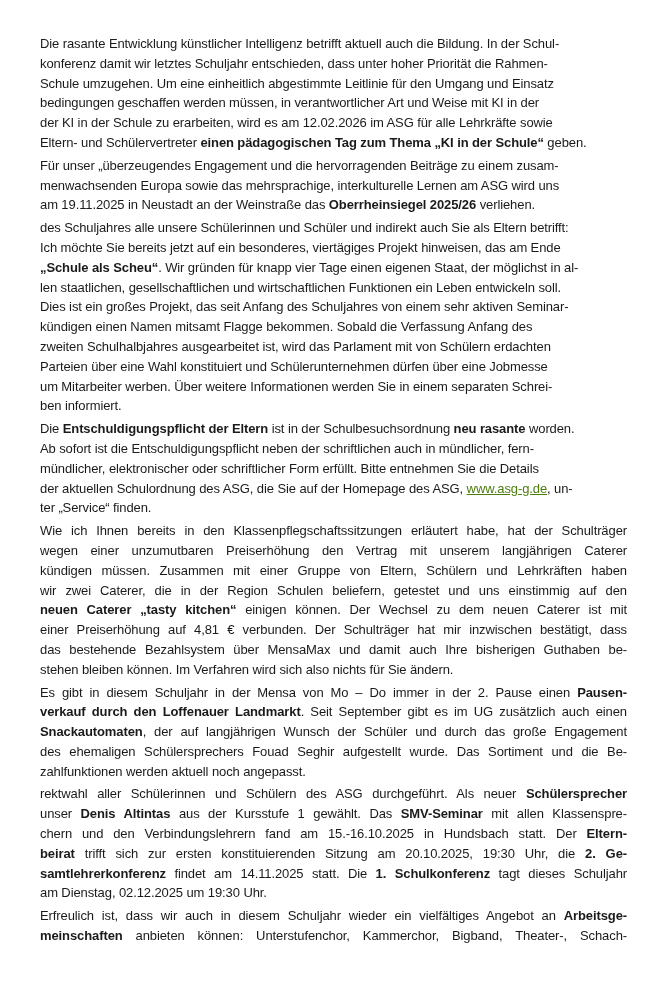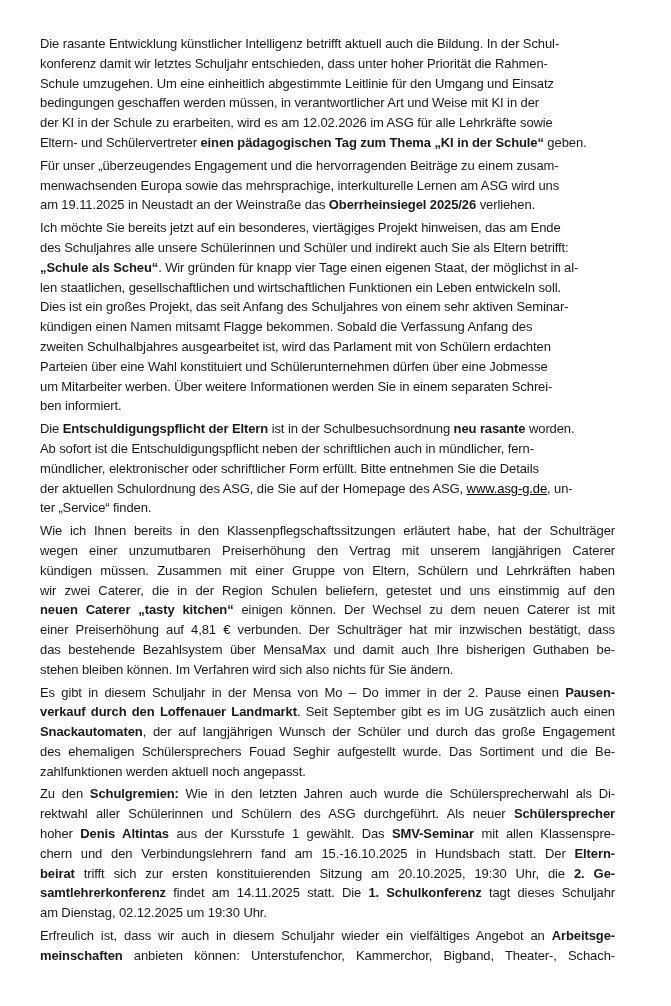--- a/index.html
+++ b/index.html
@@ -10,30 +10,30 @@
     box-sizing: border-box;
     background: #ffffff;
     padding: 34px 40px 0 40px;
     overflow: hidden;
     font-family: "Liberation Sans", "DejaVu Sans", sans-serif;
     font-size: 13px;
     letter-spacing: -0.1px;
     line-height: 19.8px;
     color: #1a1a1a;
   }
-  .para { margin: 0 16px 3px 0; }
+  .para { margin: 0 4px 3px 0; }
   .line { text-align: left; white-space: normal; }
   .para.justify .line.just {
     text-align: justify;
     text-align-last: justify;
     text-justify: inter-word;
   }
   .b { font-weight: bold; }
   a.link {
-    color: #000000;
+    color: #4d7c0f;
     text-decoration: underline;
     cursor: pointer;
   }
 </style>
 </head>
 <body>
 
 <div class="page">
   <div>
       <div class="para left">
@@ -43,22 +43,22 @@
         <div class="line"><span>bedingungen geschaffen werden müssen, in verantwortlicher Art und Weise mit KI in der</span></div>
         <div class="line"><span>der KI in der Schule zu erarbeiten, wird es am 12.02.2026 im ASG für alle Lehrkräfte sowie</span></div>
         <div class="line"><span>Eltern- und Schülervertreter </span><span class="b">einen pädagogischen Tag zum Thema „KI in der Schule“</span><span> geben.</span></div>
       </div>
       <div class="para left">
         <div class="line"><span>Für unser „überzeugendes Engagement und die hervorragenden Beiträge zu einem zusam-</span></div>
         <div class="line"><span>menwachsenden Europa sowie das mehrsprachige, interkulturelle Lernen am ASG wird uns</span></div>
         <div class="line"><span>am 19.11.2025 in Neustadt an der Weinstraße das </span><span class="b">Oberrheinsiegel 2025/26</span><span> verliehen.</span></div>
       </div>
       <div class="para left">
+        <div class="line"><span>des Schuljahres alle unsere Schülerinnen und Schüler und indirekt auch Sie als Eltern betrifft:</span></div>
         <div class="line"><span>Ich möchte Sie bereits jetzt auf ein besonderes, viertägiges Projekt hinweisen, das am Ende</span></div>
-        <div class="line"><span>des Schuljahres alle unsere Schülerinnen und Schüler und indirekt auch Sie als Eltern betrifft:</span></div>
         <div class="line"><span class="b">„Schule als Scheu“</span><span>. Wir gründen für knapp vier Tage einen eigenen Staat, der möglichst in al-</span></div>
         <div class="line"><span>len staatlichen, gesellschaftlichen und wirtschaftlichen Funktionen ein Leben entwickeln soll.</span></div>
         <div class="line"><span>Dies ist ein großes Projekt, das seit Anfang des Schuljahres von einem sehr aktiven Seminar-</span></div>
         <div class="line"><span>kündigen einen Namen mitsamt Flagge bekommen. Sobald die Verfassung Anfang des</span></div>
         <div class="line"><span>zweiten Schulhalbjahres ausgearbeitet ist, wird das Parlament mit von Schülern erdachten</span></div>
         <div class="line"><span>Parteien über eine Wahl konstituiert und Schülerunternehmen dürfen über eine Jobmesse</span></div>
         <div class="line"><span>um Mitarbeiter werben. Über weitere Informationen werden Sie in einem separaten Schrei-</span></div>
         <div class="line"><span>ben informiert.</span></div>
       </div>
       <div class="para left">
@@ -79,23 +79,22 @@
         <div class="line"><span>stehen bleiben können. Im Verfahren wird sich also nichts für Sie ändern.</span></div>
       </div>
       <div class="para justify">
         <div class="line just"><span>Es gibt in diesem Schuljahr in der Mensa von Mo – Do immer in der 2. Pause einen </span><span class="b">Pausen-</span></div>
         <div class="line just"><span class="b">verkauf durch den Loffenauer Landmarkt</span><span>. Seit September gibt es im UG zusätzlich auch einen</span></div>
         <div class="line just"><span class="b">Snackautomaten</span><span>, der auf langjährigen Wunsch der Schüler und durch das große Engagement</span></div>
         <div class="line just"><span>des ehemaligen Schülersprechers Fouad Seghir aufgestellt wurde. Das Sortiment und die Be-</span></div>
         <div class="line"><span>zahlfunktionen werden aktuell noch angepasst.</span></div>
       </div>
       <div class="para justify">
-        <div class="line just"><span>Zu den </span><span class="b">Schulgremien:</span><span> Wie in den letzten Jahren auch wurde die Schülersprecherwahl als Di-</span></div>
         <div class="line just"><span>rektwahl aller Schülerinnen und Schülern des ASG durchgeführt. Als neuer </span><span class="b">Schülersprecher</span></div>
-        <div class="line just"><span>hoher </span><span class="b">Denis Altintas</span><span> aus der Kursstufe 1 gewählt. Das </span><span class="b">SMV-Seminar</span><span> mit allen Klassenspre-</span></div>
+        <div class="line just"><span>unser </span><span class="b">Denis Altintas</span><span> aus der Kursstufe 1 gewählt. Das </span><span class="b">SMV-Seminar</span><span> mit allen Klassenspre-</span></div>
         <div class="line just"><span>chern und den Verbindungslehrern fand am 15.-16.10.2025 in Hundsbach statt. Der </span><span class="b">Eltern-</span></div>
         <div class="line just"><span class="b">beirat</span><span> trifft sich zur ersten konstituierenden Sitzung am 20.10.2025, 19:30 Uhr, die </span><span class="b">2. Ge-</span></div>
         <div class="line just"><span class="b">samtlehrerkonferenz</span><span> findet am 14.11.2025 statt. Die </span><span class="b">1. Schulkonferenz</span><span> tagt dieses Schuljahr</span></div>
         <div class="line"><span>am Dienstag, 02.12.2025 um 19:30 Uhr.</span></div>
       </div>
       <div class="para justify">
         <div class="line just"><span>Erfreulich ist, dass wir auch in diesem Schuljahr wieder ein vielfältiges Angebot an </span><span class="b">Arbeitsge-</span></div>
         <div class="line just"><span class="b">meinschaften</span><span> anbieten können: Unterstufenchor, Kammerchor, Bigband, Theater-, Schach-</span></div>
       </div>
     </div>

